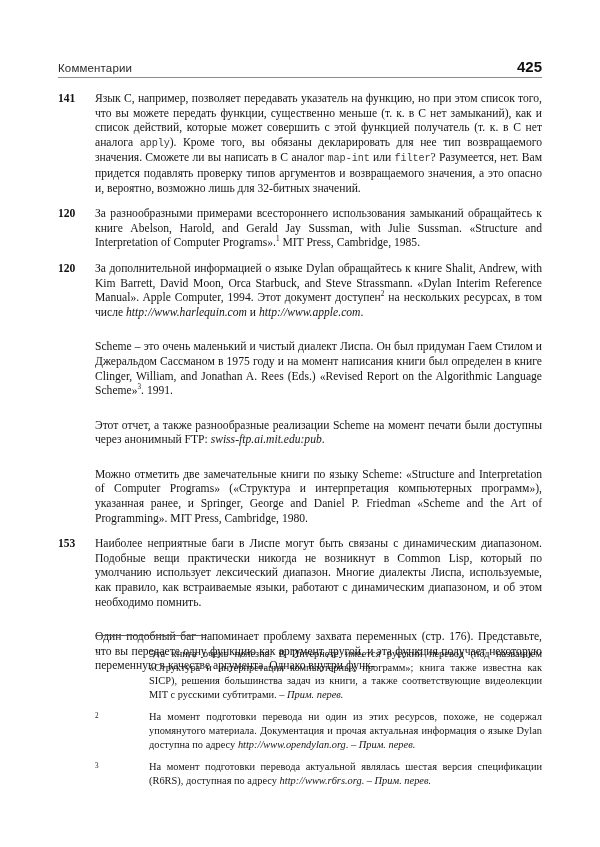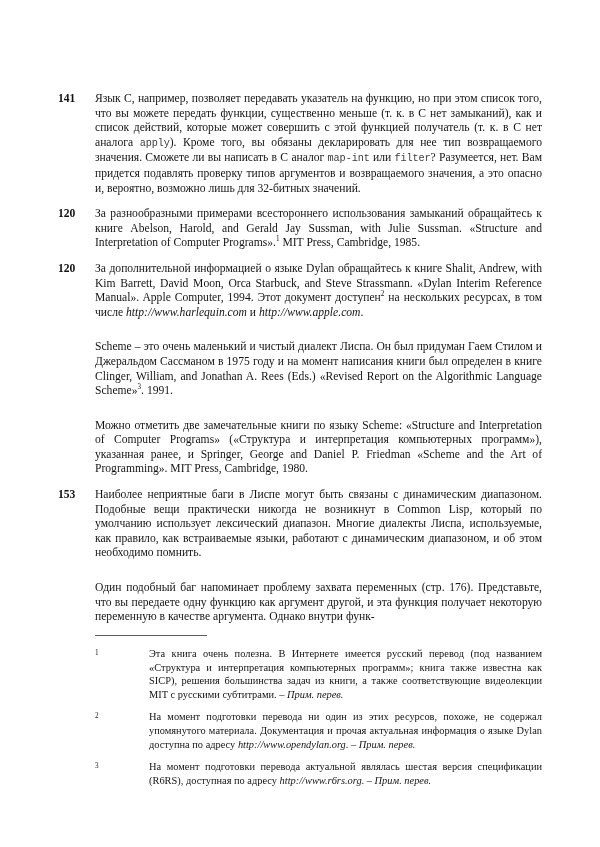--- a/index.html
+++ b/index.html
@@ -136,39 +136,44 @@
     text-align: justify;
     color: #141414;
     margin-left: 32px;
   }
 </style>
 </head>
 <body>
 
 <div class="page">
 
+  <div class="header">
+    <div class="header-title">Комментарии</div>
+    <div class="header-pageno">425</div>
+  </div>
 
   <div class="content" id="notes-root">
       <div class="note">
         <div class="note-num">141</div>
         <div class="note-body">
           <p class="para"><span>Язык C, например, позволяет передавать указатель на функцию, но при этом список того, что вы можете передать функции, существенно меньше (т. к. в C нет замыканий), как и список действий, которые может совершить с этой функцией получатель (т. к. в C нет аналога </span><code class="mono">apply</code><span>). Кроме того, вы обязаны декларировать для нее тип возвращаемого значения. Сможете ли вы написать в C аналог </span><code class="mono">map-int</code><span> или </span><code class="mono">filter</code><span>? Разумеется, нет. Вам придется подавлять проверку типов аргументов и возвращаемого значения, а это опасно и, вероятно, возможно лишь для 32-битных значений.</span></p>
         </div>
       </div>
       <div class="note">
         <div class="note-num">120</div>
         <div class="note-body">
           <p class="para"><span>За разнообразными примерами всестороннего использования замыканий обращайтесь к книге Abelson, Harold, and Gerald Jay Sussman, with Julie Sussman. «Structure and Interpretation of Computer Programs».</span><sup>1</sup><span> MIT Press, Cambridge, 1985.</span></p>
         </div>
       </div>
       <div class="note">
         <div class="note-num">120</div>
         <div class="note-body">
           <p class="para"><span>За дополнительной информацией о языке Dylan обращайтесь к книге Shalit, Andrew, with Kim Barrett, David Moon, Orca Starbuck, and Steve Strassmann. «Dylan Interim Reference Manual». Apple Computer, 1994. Этот документ доступен</span><sup>2</sup><span> на нескольких ресурсах, в том числе </span><i>http://www.harlequin.com</i><span> и </span><i>http://www.apple.com</i><span>.</span></p>
           <p class="para"><span>Scheme – это очень маленький и чистый диалект Лиспа. Он был придуман Гаем Стилом и Джеральдом Сассманом в 1975 году и на момент написания книги был определен в книге Clinger, William, and Jonathan A. Rees (Eds.) «Revised Report on the Algorithmic Language Scheme»</span><sup>3</sup><span>. 1991.</span></p>
+          <p class="para"><span>Этот отчет, а также разнообразные реализации Scheme на момент печати были доступны через анонимный FTP: </span><i>swiss-ftp.ai.mit.edu:pub</i><span>.</span></p>
           <p class="para"><span>Можно отметить две замечательные книги по языку Scheme: «Structure and Interpretation of Computer Programs» («Структура и интерпретация компьютерных программ»), указанная ранее, и Springer, George and Daniel P. Friedman «Scheme and the Art of Programming». MIT Press, Cambridge, 1980.</span></p>
         </div>
       </div>
       <div class="note">
         <div class="note-num">153</div>
         <div class="note-body">
           <p class="para"><span>Наиболее неприятные баги в Лиспе могут быть связаны с динамическим диапазоном. Подобные вещи практически никогда не возникнут в Common Lisp, который по умолчанию использует лексический диапазон. Многие диалекты Лиспа, используемые, как правило, как встраиваемые языки, работают с динамическим диапазоном, и об этом необходимо помнить.</span></p>
           <p class="para"><span>Один подобный баг напоминает проблему захвата переменных (стр. 176). Представьте, что вы передаете одну функцию как аргумент другой, и эта функция получает некоторую переменную в качестве аргумента. Однако внутри функ-</span></p>
         </div>
       </div>

